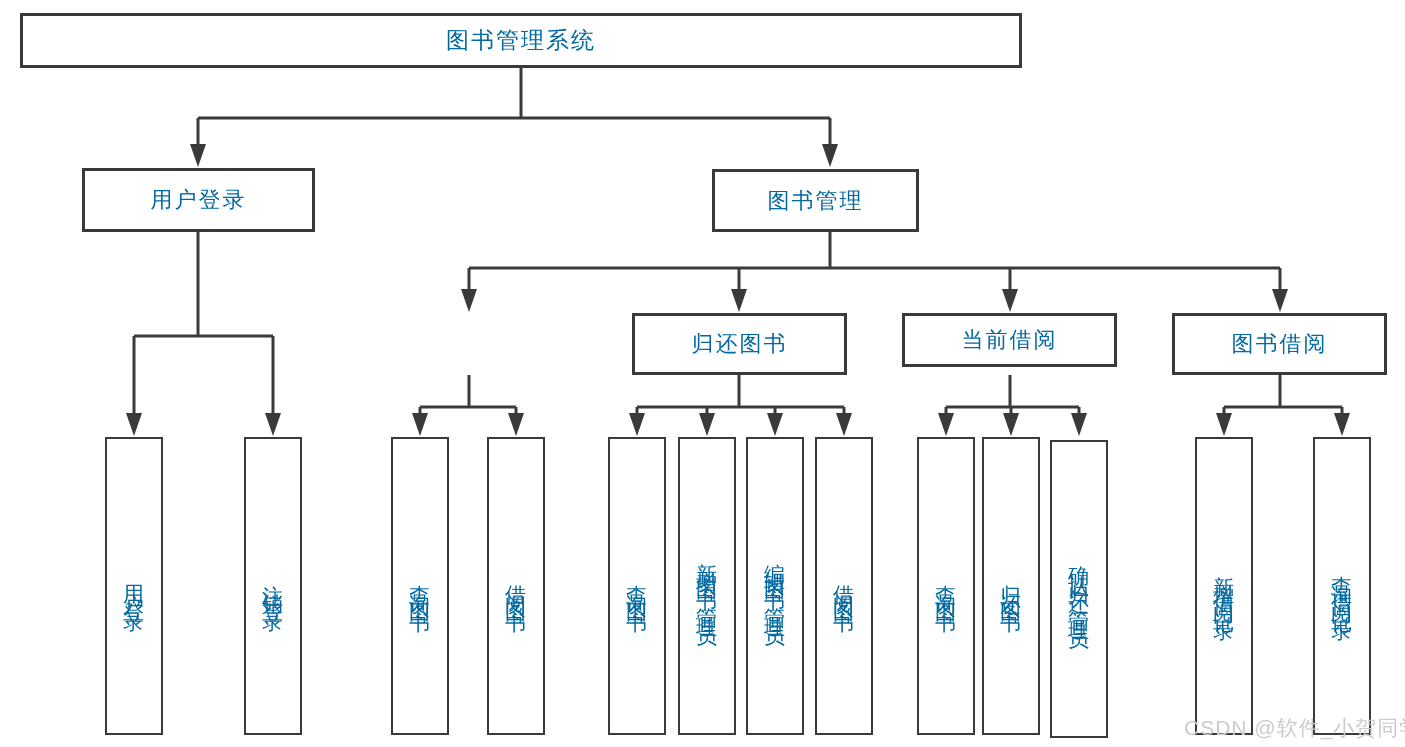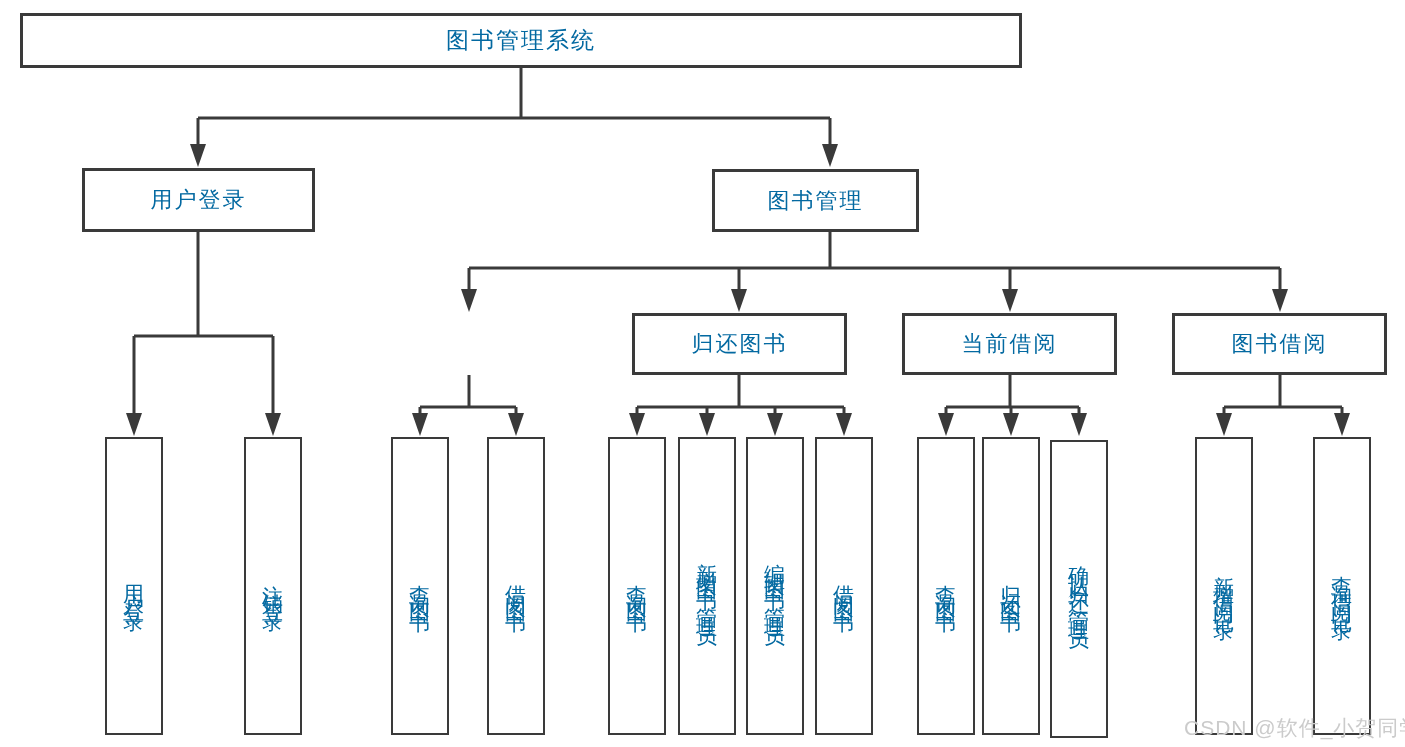--- a/index.html
+++ b/index.html
@@ -107,21 +107,21 @@
   <div class="box" style="left:82px; top:168px; width:233px; height:64px">
     <span class="lbl">用户登录</span>
   </div>
   <div class="box" style="left:712px; top:169px; width:207px; height:63px">
     <span class="lbl">图书管理</span>
   </div>
 
   <div class="box" style="left:632px; top:313px; width:215px; height:62px">
     <span class="lbl">归还图书</span>
   </div>
-  <div class="box" style="left:902px; top:313px; width:215px; height:62px">
+  <div class="box" style="left:902px; top:313px; width:215px; height:54px">
     <span class="lbl">当前借阅</span>
   </div>
   <div class="box" style="left:1172px; top:313px; width:215px; height:62px">
     <span class="lbl">图书借阅</span>
   </div>
 
   <div class="box vbox" style="left:105px; top:437px; width:58px; height:298px">
     <span class="lbl">用户登录</span>
   </div>
   <div class="box vbox" style="left:244px; top:437px; width:58px; height:298px">

